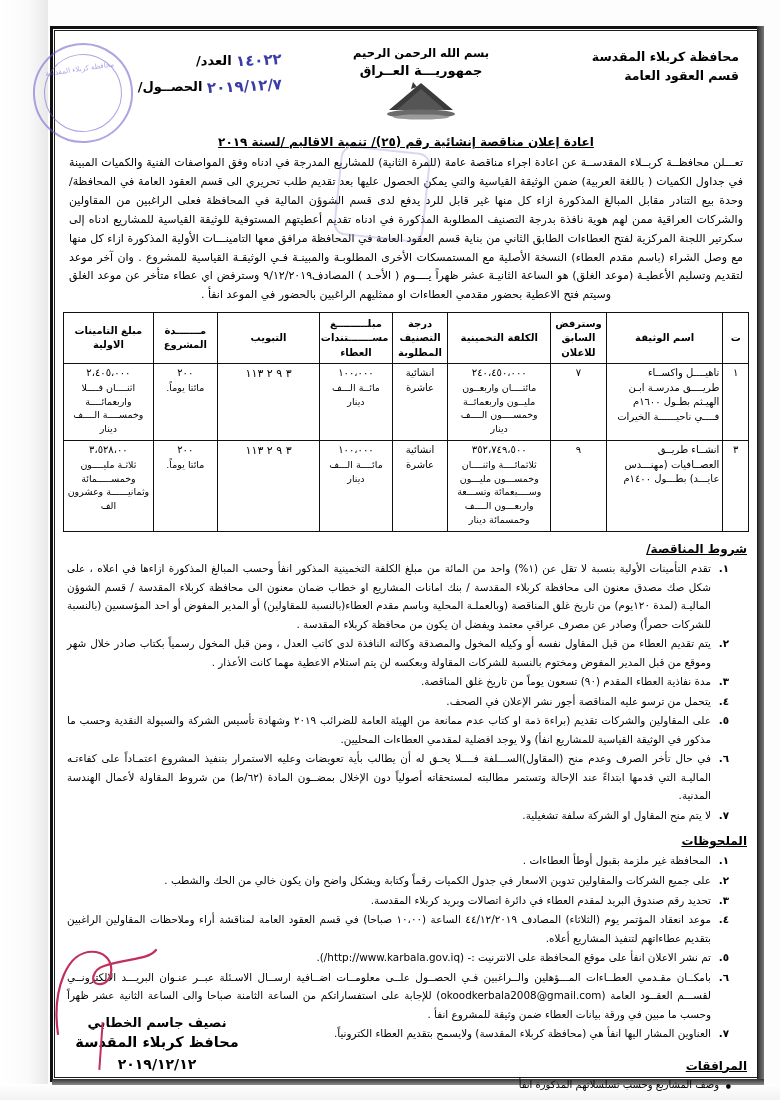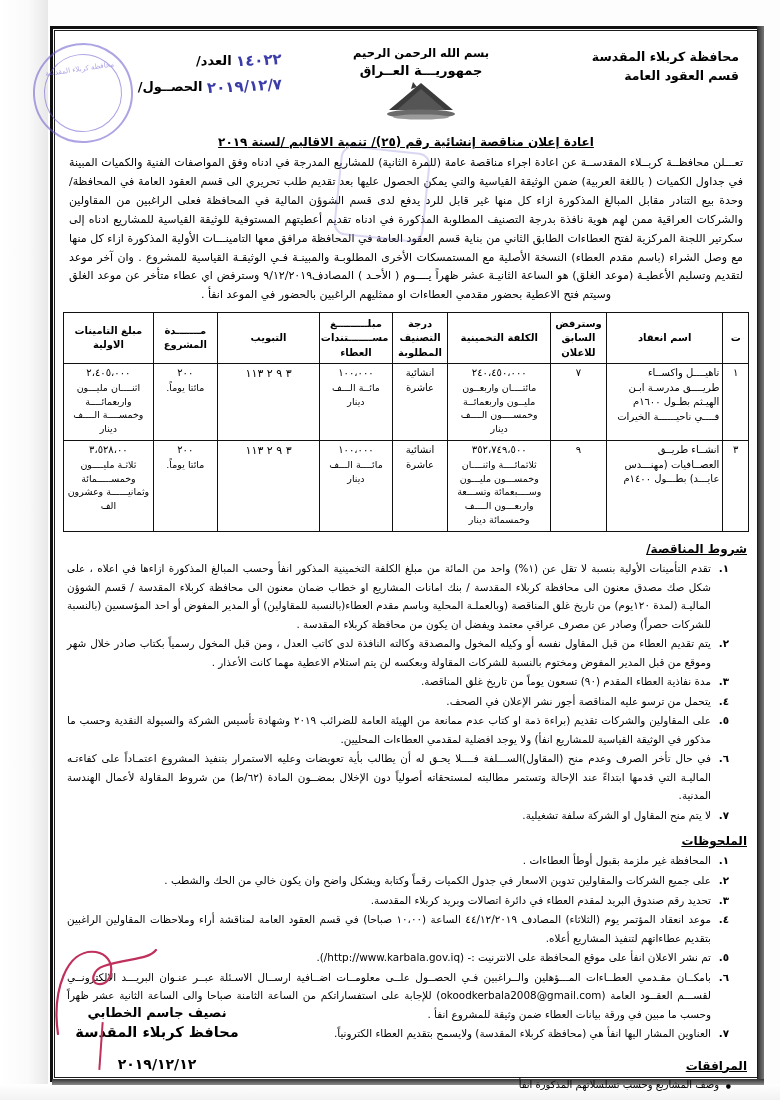--- a/index.html
+++ b/index.html
@@ -257,21 +257,21 @@
     line-height: 1.5;
   }
   .sign-role {
     font-size: 14.5px;
     font-weight: bold;
     line-height: 1.5;
   }
   .sign-date {
     font-size: 14px;
     font-weight: bold;
-    margin-top: 12px;
+    margin-top: 2px;
     direction: ltr;
   }
   .squiggle {
     position: absolute;
     left: 52px; bottom: 62px;
     width: 150px; height: 96px;
     pointer-events: none;
   }
   .sign-strike {
     position: absolute;
@@ -356,21 +356,21 @@
         <col style="width:88px">
         <col style="width:48px">
         <col style="width:62px">
         <col style="width:88px">
         <col style="width:55px">
         <col style="width:77px">
       </colgroup>
       <thead>
         <tr>
           <th>ت</th>
-          <th>اسم انعقاد</th>
+          <th>اسم الوثيقة</th>
           <th>وسترفض السابق للاعلان</th>
           <th>الكلفة التخمينية</th>
           <th>درجة التصنيف المطلوبة</th>
           <th>مبلـــــــــغ مســـــــتندات العطاء</th>
           <th>التبويب</th>
           <th>مـــــــدة المشروع</th>
           <th>مبلغ التامينات الاولية</th>
         </tr>
       </thead>
       <tbody>
@@ -389,21 +389,21 @@
           </td>
           <td class="c">
             <span class="tab-code">٣ ٩ ٢ ١١٣</span>
           </td>
           <td class="c">
             <div class="num">٢٠٠</div>
             <div class="words">مائتا يوماً.</div>
           </td>
           <td class="c">
             <div class="num">٢،٤٠٥،٠٠٠</div>
-            <div class="words">اثنــــان مليـــون واربعمائــــة وخمســــة الــــف دينار</div>
+            <div class="words">اثنــــان فــــلا واربعمائــــة وخمســــة الــــف دينار</div>
           </td>
         </tr>
         <tr class="row2">
           <td class="c">٣</td>
           <td class="r">انشــاء طريــق العصــافيات (مهنـــدس عايـــد) بطـــول ١٤٠٠م</td>
           <td class="c">٩</td>
           <td class="c">
             <div class="num">٣٥٢،٧٤٩،٥٠٠</div>
             <div class="words">ثلاثمائــــة واثنــــان وخمســـون مليـــون وســــبعمائة وتســـعة واربعـــون الــــف وخمسمائة دينار</div>
           </td>

